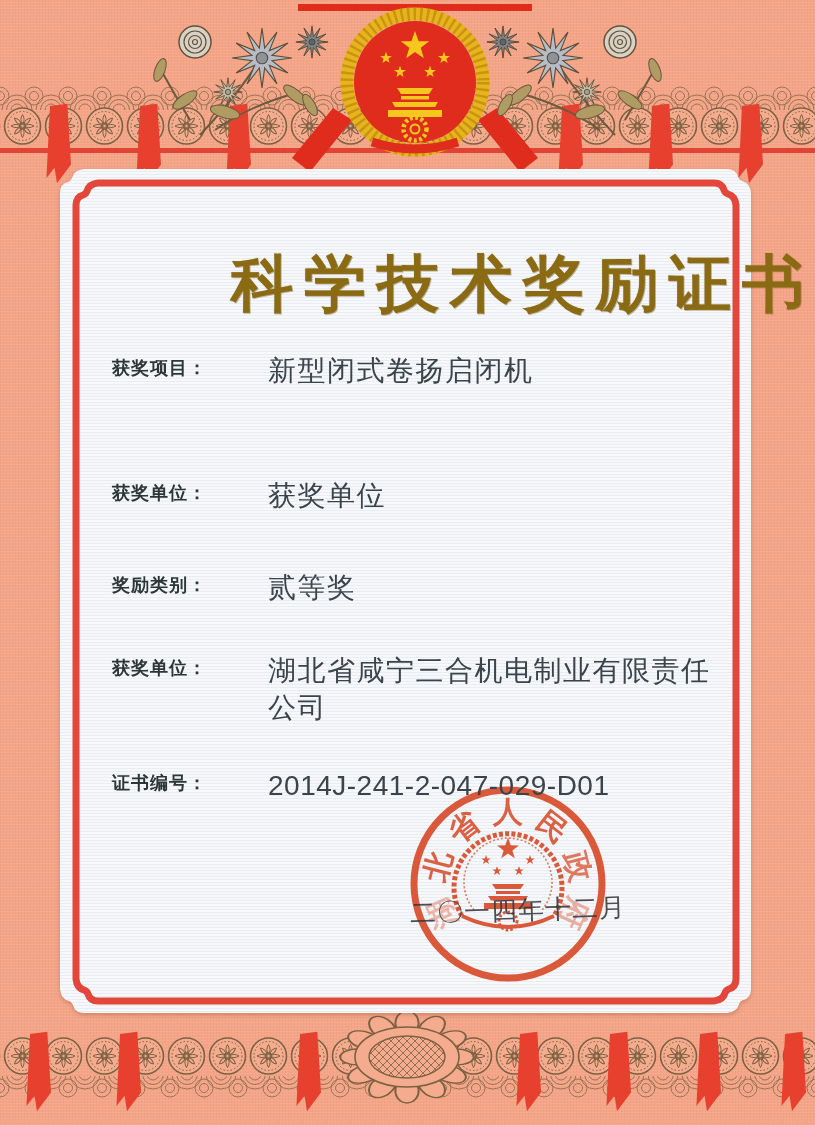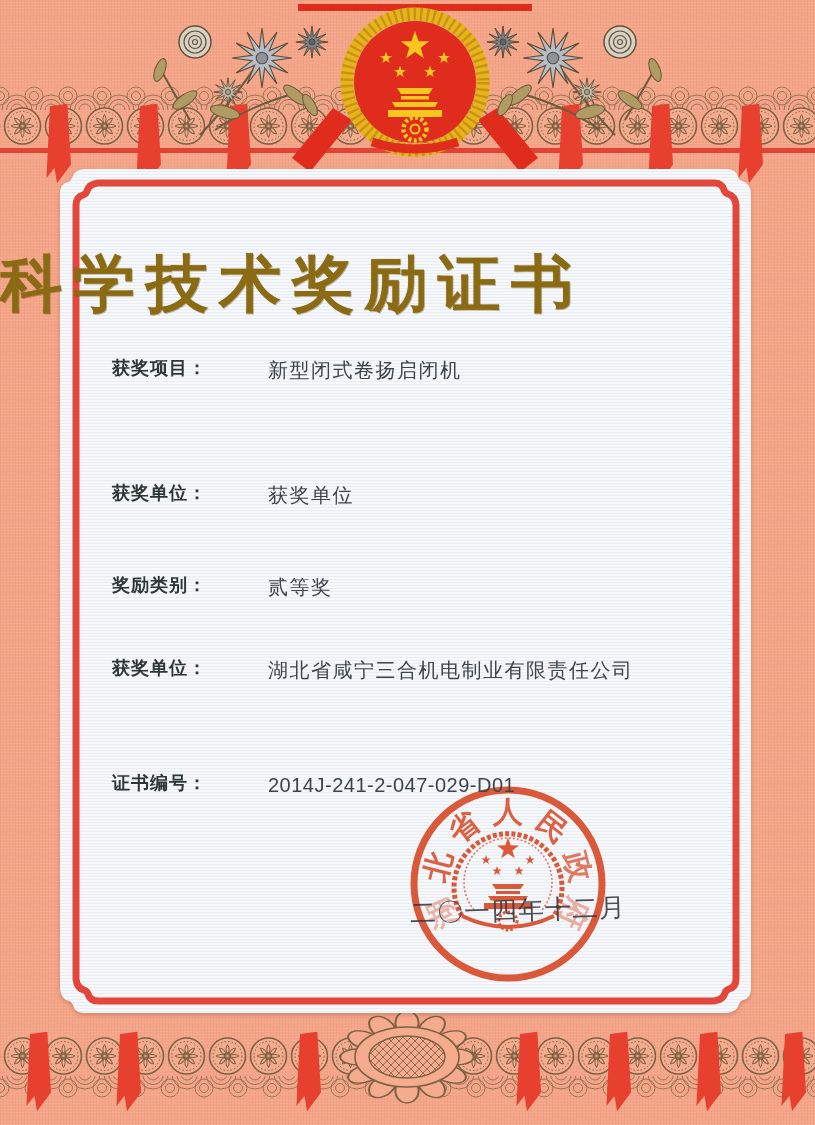--- a/index.html
+++ b/index.html
@@ -2,29 +2,29 @@
 <html><head>
 <meta charset="utf-8">
 <style>
   html,body{margin:0;padding:0;background:#888;}
   .page{position:relative;width:815px;height:1125px;overflow:hidden;margin:0 auto;
         background:#f4a487;
         background-image:repeating-linear-gradient(0deg, rgba(255,255,255,.08) 0 1px, transparent 1px 3px),
                          repeating-linear-gradient(90deg, rgba(214,120,90,.10) 0 1px, transparent 1px 3px);}
   svg.bg{position:absolute;left:0;top:0;z-index:1;}
   .content{position:absolute;left:0;top:0;width:815px;height:1125px;z-index:2;}
-  .title{position:absolute;top:242px;left:0;width:100%;text-align:left;
+  .title{position:absolute;top:242px;left:0;width:100%;text-align:right;
          font-family:"Liberation Serif",serif;font-weight:bold;font-size:62px;
          letter-spacing:11px;color:#8a6a12;
          text-shadow:0 0 1px rgba(138,106,18,.65),1px 1px 0 rgba(92,66,6,.35);}
   .row{position:absolute;left:0;width:100%;}
   .lbl{position:absolute;left:112px;top:4px;font-family:"Liberation Sans",sans-serif;
        font-weight:bold;font-size:18px;color:#2c3634;letter-spacing:1px;white-space:nowrap;}
   .val{position:absolute;left:268px;top:0;width:455px;font-family:"Liberation Sans",sans-serif;
-       font-size:20px;color:#3c444b;letter-spacing:1.5px;line-height:37px;}
+       font-size:28px;color:#3c444b;letter-spacing:1.5px;line-height:37px;}
   .val.num{font-family:"Liberation Sans",sans-serif;letter-spacing:.5px;}
   .date{position:absolute;left:410px;top:896px;font-family:"Liberation Serif",serif;
         font-size:26px;color:#3b3b40;letter-spacing:1px;opacity:.9;
         transform:rotate(-1.6deg);transform-origin:left center;white-space:nowrap;}
   .sealtext{font-family:"Liberation Serif",serif;font-weight:bold;font-size:30px;fill:#d94c2b;}
 </style>
 </head>
 <body>
 
 <div class="page">

